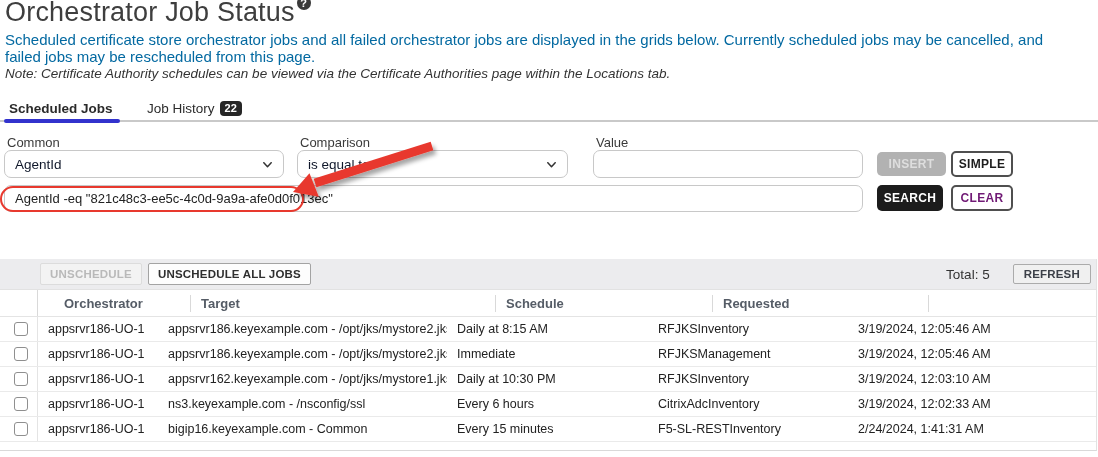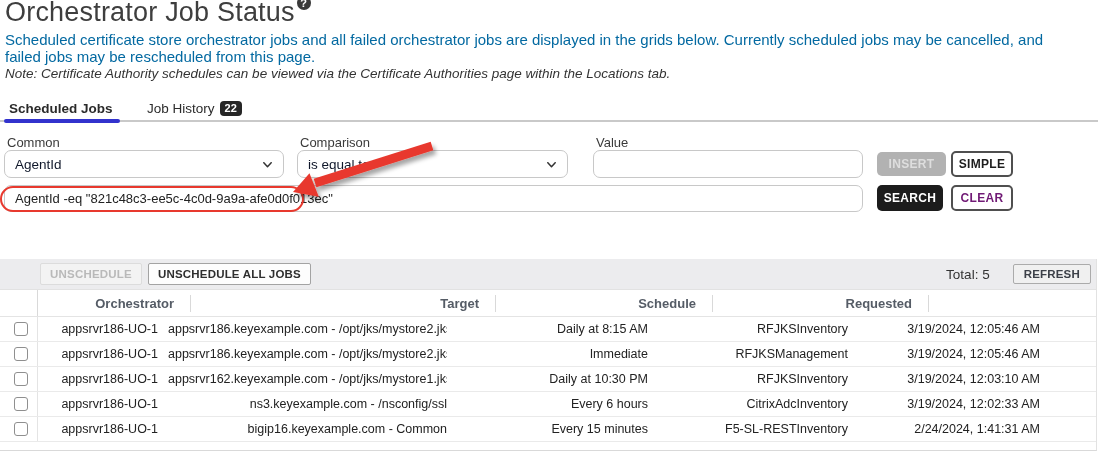--- a/index.html
+++ b/index.html
@@ -59,21 +59,21 @@
     border:2px solid #4f4f4f; color:#701a75; }
 
   
   .red-oval { position:absolute; left:0px; top:186px; width:304px; height:26px;
     border:2px solid #e8392e; border-radius:13px; pointer-events:none; }
   .arrow-svg { position:absolute; left:0; top:0; width:1098px; height:457px;
     pointer-events:none; }
 
   
   .grid-panel { position:absolute; left:0; top:259px; width:1097px; height:192px;
-    border-right:1px solid #e2e2e2; border-bottom:1px solid #d9d9d9; background:#fff;text-align:right; }
+    border-right:1px solid #e2e2e2; border-bottom:1px solid #d9d9d9; background:#fff; }
   .grid-toolbar { height:31px; background:#ececee; display:flex; align-items:center;
     border-bottom:1px solid #e2e2e2; }
   .tbtn { font-size:11.5px; font-weight:bold; letter-spacing:0.2px; padding:4px 9px;
     border-radius:2px; cursor:pointer; }
   .tbtn-unschedule { margin-left:40px; background:#f3f3f3; border:1px solid #dcdcdc;
     color:#b9b9b9; cursor:default; }
   .tbtn-unschedule-all { margin-left:6px; background:#fdfdfd; border:1px solid #a3a3a3;
     color:#2e2e2e; }
   .toolbar-spacer { flex:1; }
   .total-label { font-size:13.5px; color:#333; margin-right:23px; }

